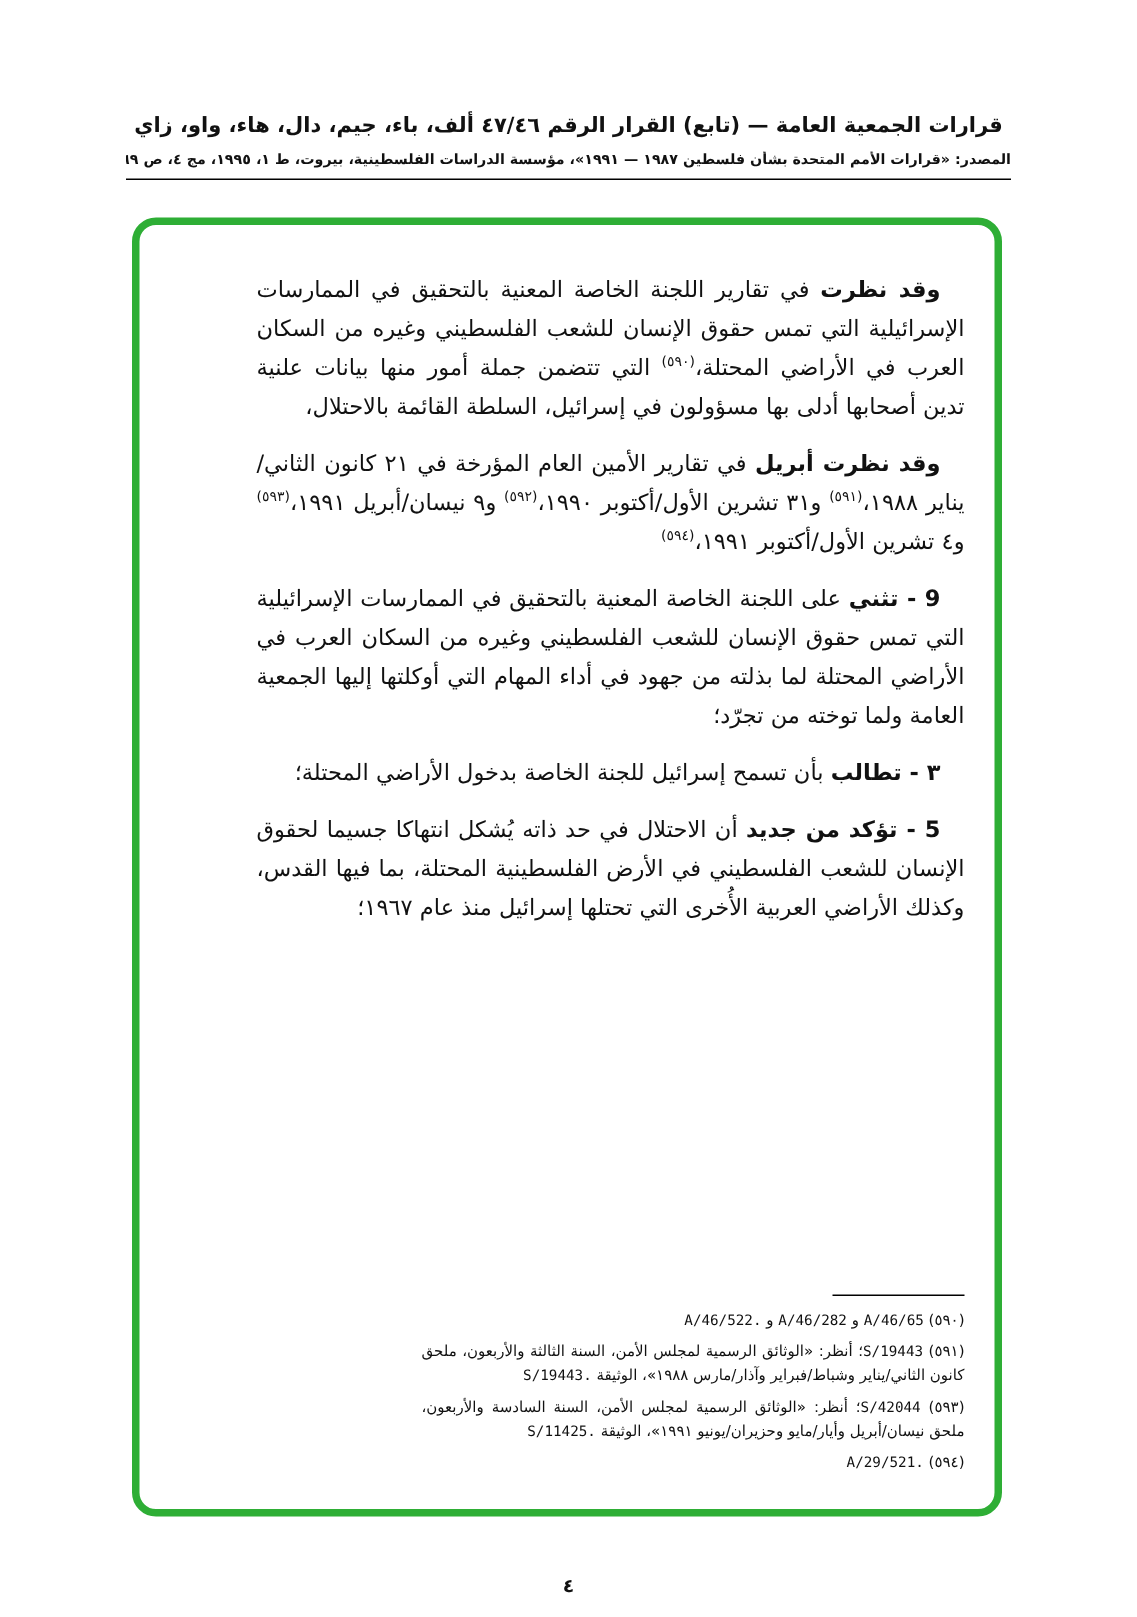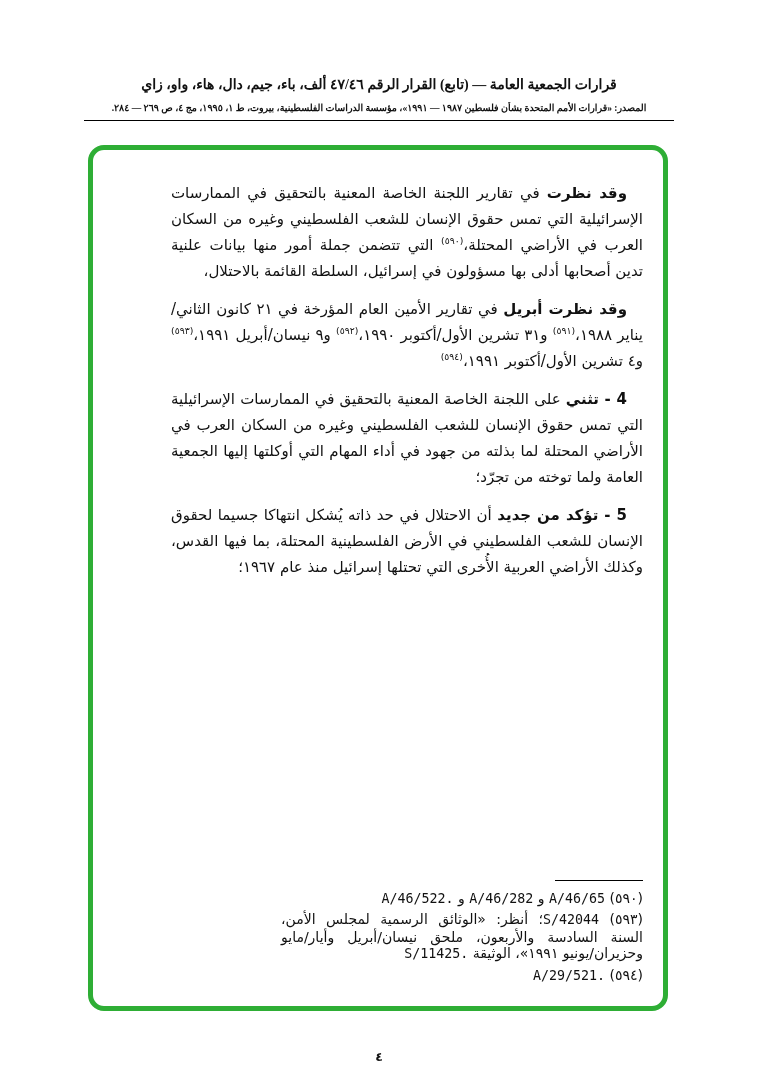--- a/index.html
+++ b/index.html
@@ -8,21 +8,21 @@
     width: 758px; height: 1078px;
     background: #ffffff;
     color: #111111;
     font-family: "DejaVu Sans", sans-serif;
     position: relative;
     overflow: hidden;
   }
   .page { position: absolute; inset: 0; background: #fff; }
 
   
-  .header { position: absolute; top: 76px; left: 84px; right: 84px; direction: rtl; text-align: center; font-family: Liberation Serif, serif; }
+  .header { position: absolute; top: 76px; left: 84px; right: 84px; direction: rtl; text-align: center; }
   .header-title { font-size: 14px; font-weight: bold; white-space: nowrap; }
   .source-line {
     margin-top: 9px; font-size: 9.5px; font-weight: bold;
     padding-bottom: 7px; border-bottom: 1.5px solid #000;
     white-space: nowrap; overflow: hidden;
   }
 
   
   .green-box {
     position: absolute; left: 88px; top: 145px;
@@ -36,49 +36,54 @@
   }
   .body-text { font-size: 15px; line-height: 26px; text-align: justify; }
   .para { margin: 0 0 12px; text-indent: 16px; }
   .para .lead { font-weight: bold; }
   sup { font-size: .62em; vertical-align: super; line-height: 0; }
   .doc-sym { font-family: "DejaVu Sans Mono", monospace; direction: ltr; unicode-bidi: isolate; font-size: .95em; }
 
   
   .footnotes { margin-top: auto; width: 362px; }
   .fn-rule { width: 88px; height: 0; border: none; border-top: 1.5px solid #000; margin: 0 0 9px; }
-  .fn { font-size: 14px; line-height: 16.5px; text-align: justify; margin: 0 0 4px; }
+  .fn { font-size: 10px; line-height: 16.5px; text-align: justify; margin: 0 0 4px; }
 
   
   .page-number { position: absolute; top: 1049px; left: 0; right: 0; text-align: center; font-size: 12.5px; font-weight: bold; }
 </style>
 </head>
 <body>
 
 <div class="page">
 
   <div class="header">
     <div class="header-title">قرارات الجمعية العامة — (تابع) القرار الرقم ٤٧/٤٦ ألف، باء، جيم، دال، هاء، واو، زاي</div>
     <div class="source-line">المصدر: «قرارات الأمم المتحدة بشأن فلسطين ١٩٨٧ — ١٩٩١»، مؤسسة الدراسات الفلسطينية، بيروت، ط ١، ١٩٩٥، مج ٤، ص ٢٦٩ — ٢٨٤.</div>
   </div>
 
   <div class="green-box" style="border-color: rgb(46, 174, 53);">
 
     <div class="body-text">
       <p class="para"><b class="lead">وقد نظرت</b><span> في تقارير اللجنة الخاصة المعنية بالتحقيق في الممارسات الإسرائيلية التي تمس حقوق الإنسان للشعب الفلسطيني وغيره من السكان العرب في الأراضي المحتلة،<sup>(٥٩٠)</sup> التي تتضمن جملة أمور منها بيانات علنية تدين أصحابها أدلى بها مسؤولون في إسرائيل، السلطة القائمة بالاحتلال،</span></p>
       <p class="para"><b class="lead">وقد نظرت أبريل</b><span> في تقارير الأمين العام المؤرخة في ٢١ كانون الثاني/يناير ١٩٨٨،<sup>(٥٩١)</sup> و٣١ تشرين الأول/أكتوبر ١٩٩٠،<sup>(٥٩٢)</sup> و٩ نيسان/أبريل ١٩٩١،<sup>(٥٩٣)</sup> و٤ تشرين الأول/أكتوبر ١٩٩١،<sup>(٥٩٤)</sup></span></p>
-      <p class="para"><b class="lead">4 - تثني</b><span> على اللجنة الخاصة المعنية بالتحقيق في الممارسات الإسرائيلية التي تمس حقوق الإنسان للشعب الفلسطيني وغيره من السكان العرب في الأراضي المحتلة لما بذلته من جهود في أداء المهام التي أوكلتها إليها الجمعية العامة ولما توخته من تجرّد؛</span></p>
+      <p class="para"><b class="lead">9 - تثني</b><span> على اللجنة الخاصة المعنية بالتحقيق في الممارسات الإسرائيلية التي تمس حقوق الإنسان للشعب الفلسطيني وغيره من السكان العرب في الأراضي المحتلة لما بذلته من جهود في أداء المهام التي أوكلتها إليها الجمعية العامة ولما توخته من تجرّد؛</span></p>
+      <p class="para"><b class="lead">٣ - تطالب</b><span> بأن تسمح إسرائيل للجنة الخاصة بدخول الأراضي المحتلة؛</span></p>
       <p class="para"><b class="lead">5 - تؤكد من جديد</b><span> أن الاحتلال في حد ذاته يُشكل انتهاكا جسيما لحقوق الإنسان للشعب الفلسطيني في الأرض الفلسطينية المحتلة، بما فيها القدس، وكذلك الأراضي العربية الأُخرى التي تحتلها إسرائيل منذ عام ١٩٦٧؛</span></p>
     </div>
 
     <div class="footnotes">
       <div class="fn-rule"></div>
       <p class="fn">
         <span class="fn-marker">(٥٩٠)</span>
         <span class="fn-text"><span class="doc-sym">A/46/65</span> و <span class="doc-sym">A/46/282</span> و <span class="doc-sym">A/46/522.</span></span>
+      </p>
+      <p class="fn">
+        <span class="fn-marker">(٥٩١)</span>
+        <span class="fn-text"><span class="doc-sym">S/19443</span>؛ أنظر: «الوثائق الرسمية لمجلس الأمن، السنة الثالثة والأربعون، ملحق كانون الثاني/يناير وشباط/فبراير وآذار/مارس ١٩٨٨»، الوثيقة <span class="doc-sym">S/19443.</span></span>
       </p>
       <p class="fn">
         <span class="fn-marker">(٥٩٣)</span>
         <span class="fn-text"><span class="doc-sym">S/42044</span>؛ أنظر: «الوثائق الرسمية لمجلس الأمن، السنة السادسة والأربعون، ملحق نيسان/أبريل وأيار/مايو وحزيران/يونيو ١٩٩١»، الوثيقة <span class="doc-sym">S/11425.</span></span>
       </p>
       <p class="fn">
         <span class="fn-marker">(٥٩٤)</span>
         <span class="fn-text"><span class="doc-sym">A/29/521.</span></span>
       </p>
     </div>

